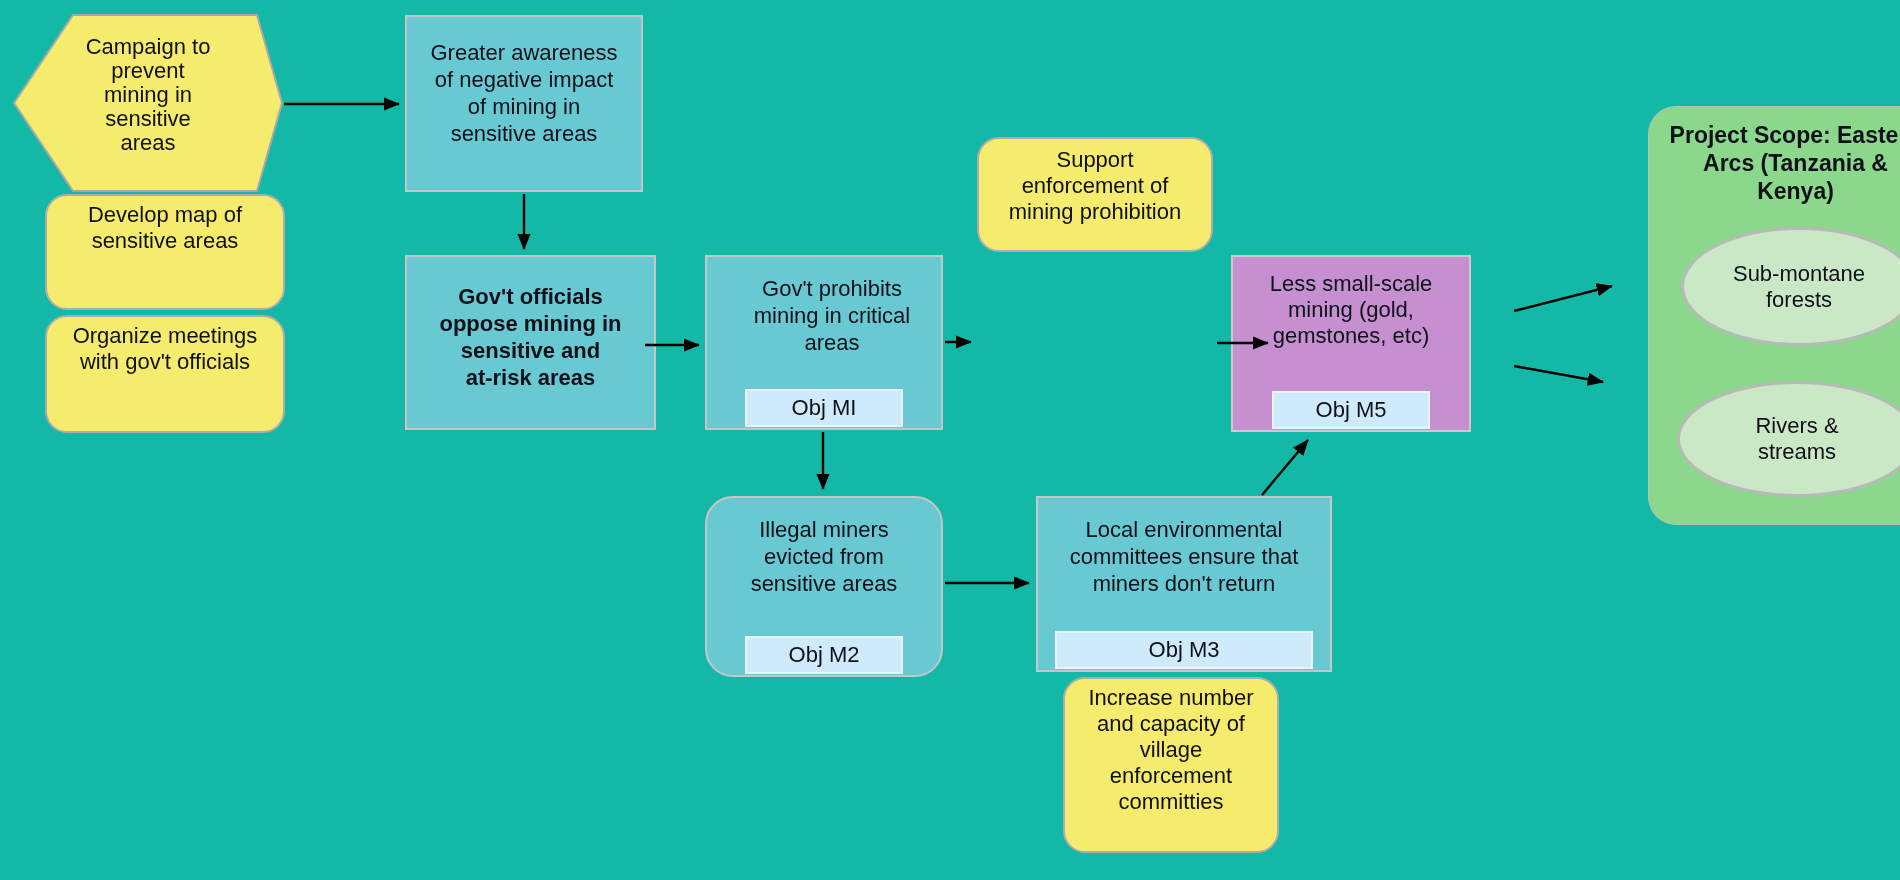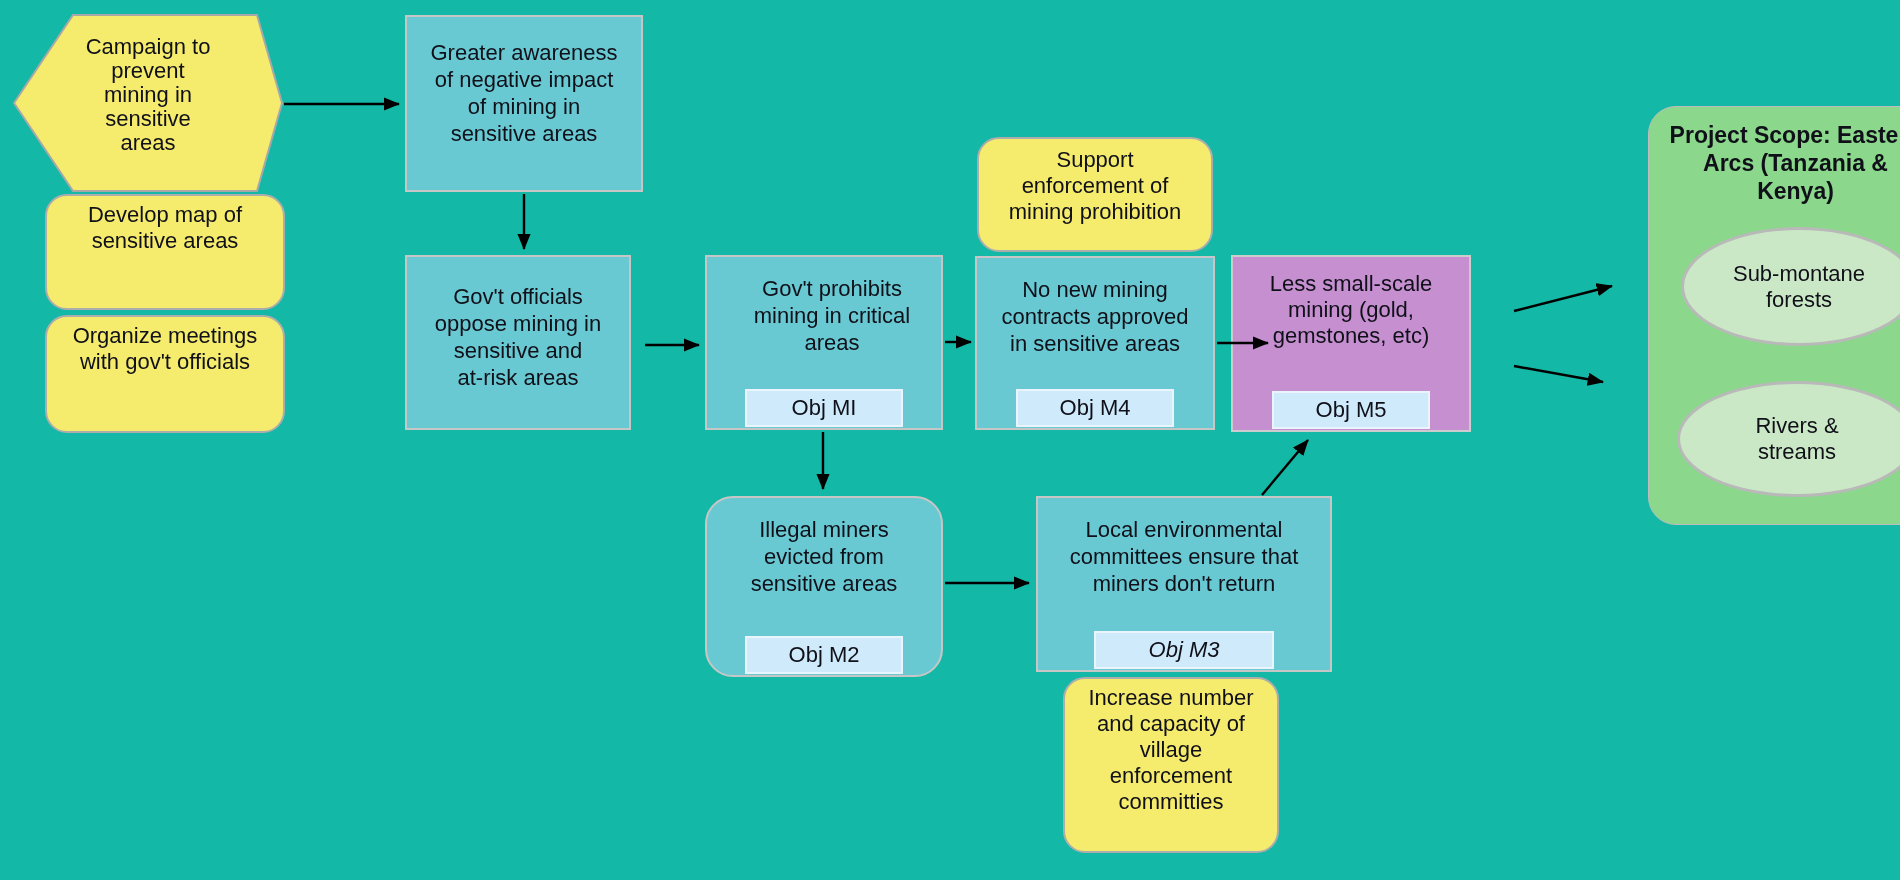--- a/index.html
+++ b/index.html
@@ -78,53 +78,47 @@
 committies</div>
   </div>
 
   <div class="node teal" style="left:405px;top:15px;width:238px;height:177px;padding-top:22px;">
     <div class="label">Greater awareness
 of negative impact
 of mining in
 sensitive areas</div>
   </div>
 
-  <div class="node teal" style="left:405px;top:255px;width:226px;height:175px;padding-top:26px;">
+  <div class="node teal" style="left:405px;top:255px;width:251px;height:175px;padding-top:26px;font-weight:bold;">
     <div class="label">Gov't officials
 oppose mining in
 sensitive and
 at-risk areas</div>
   </div>
 
   <div class="node teal" style="left:705px;top:255px;width:238px;height:175px;padding-top:18px;padding-left:16px;">
     <div class="label">Gov't prohibits
 mining in critical
 areas</div>
     <div class="obj-tag" style="width:158px;">Obj MI</div>
   </div>
 
-  <div class="node teal" style="left:975px;top:256px;width:240px;height:174px;padding-top:18px;">
-    <div class="label">No new mining
-contracts approved
-in sensitive areas</div>
-    <div class="obj-tag" style="width:158px;">Obj M4</div>
-  </div>
 
   <div class="node teal" style="left:705px;top:496px;width:238px;height:181px;padding-top:18px;border-radius:28px;">
     <div class="label">Illegal miners
 evicted from
 sensitive areas</div>
     <div class="obj-tag" style="width:158px;">Obj M2</div>
   </div>
 
   <div class="node teal" style="left:1036px;top:496px;width:296px;height:176px;padding-top:18px;">
     <div class="label">Local environmental
 committees ensure that
 miners don't return</div>
-    <div class="obj-tag" style="width:180px;font-style:italic;">Obj M3</div>
+    <div class="obj-tag" style="width:258px;">Obj M3</div>
   </div>
 
   <div class="node purple" style="left:1231px;top:255px;width:240px;height:177px;padding-top:14px;">
     <div class="label">Less small-scale
 mining (gold,
 gemstones, etc)</div>
     <div class="obj-tag" style="width:158px;">Obj M5</div>
   </div>
 
   <div class="node scope" style="left:1648px;top:73px;width:295px;height:419px;margin-top:33px;">

